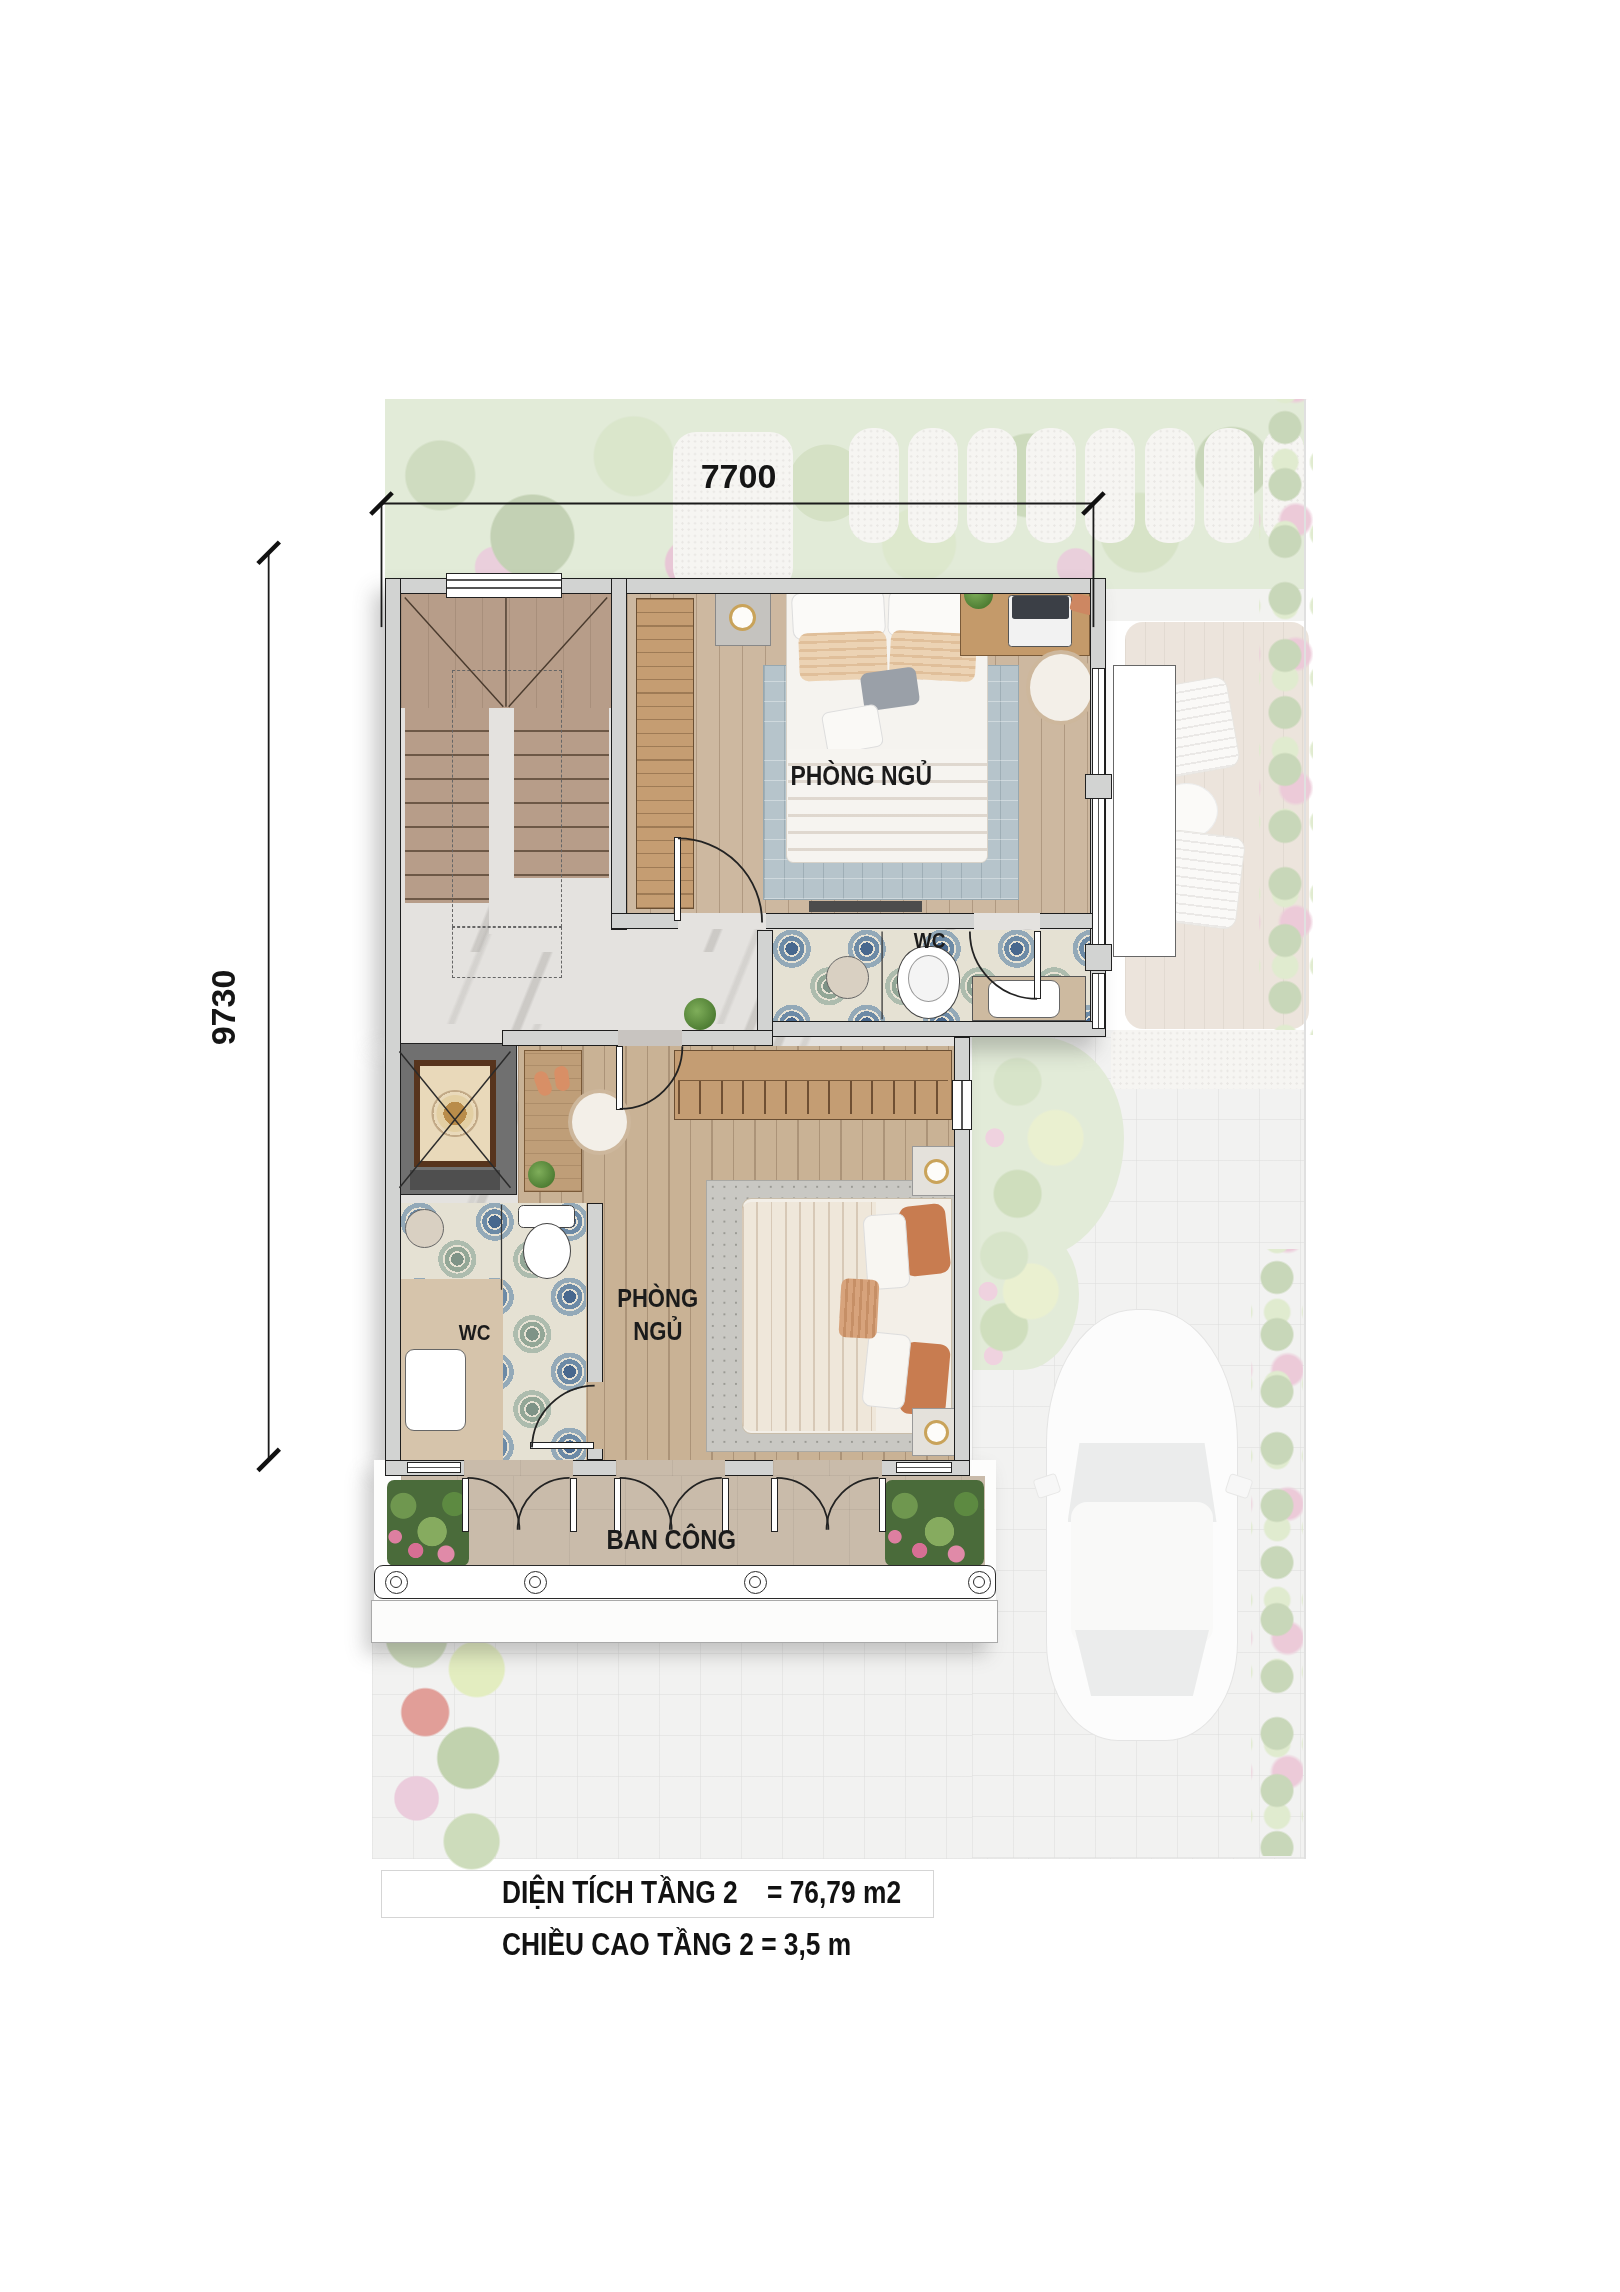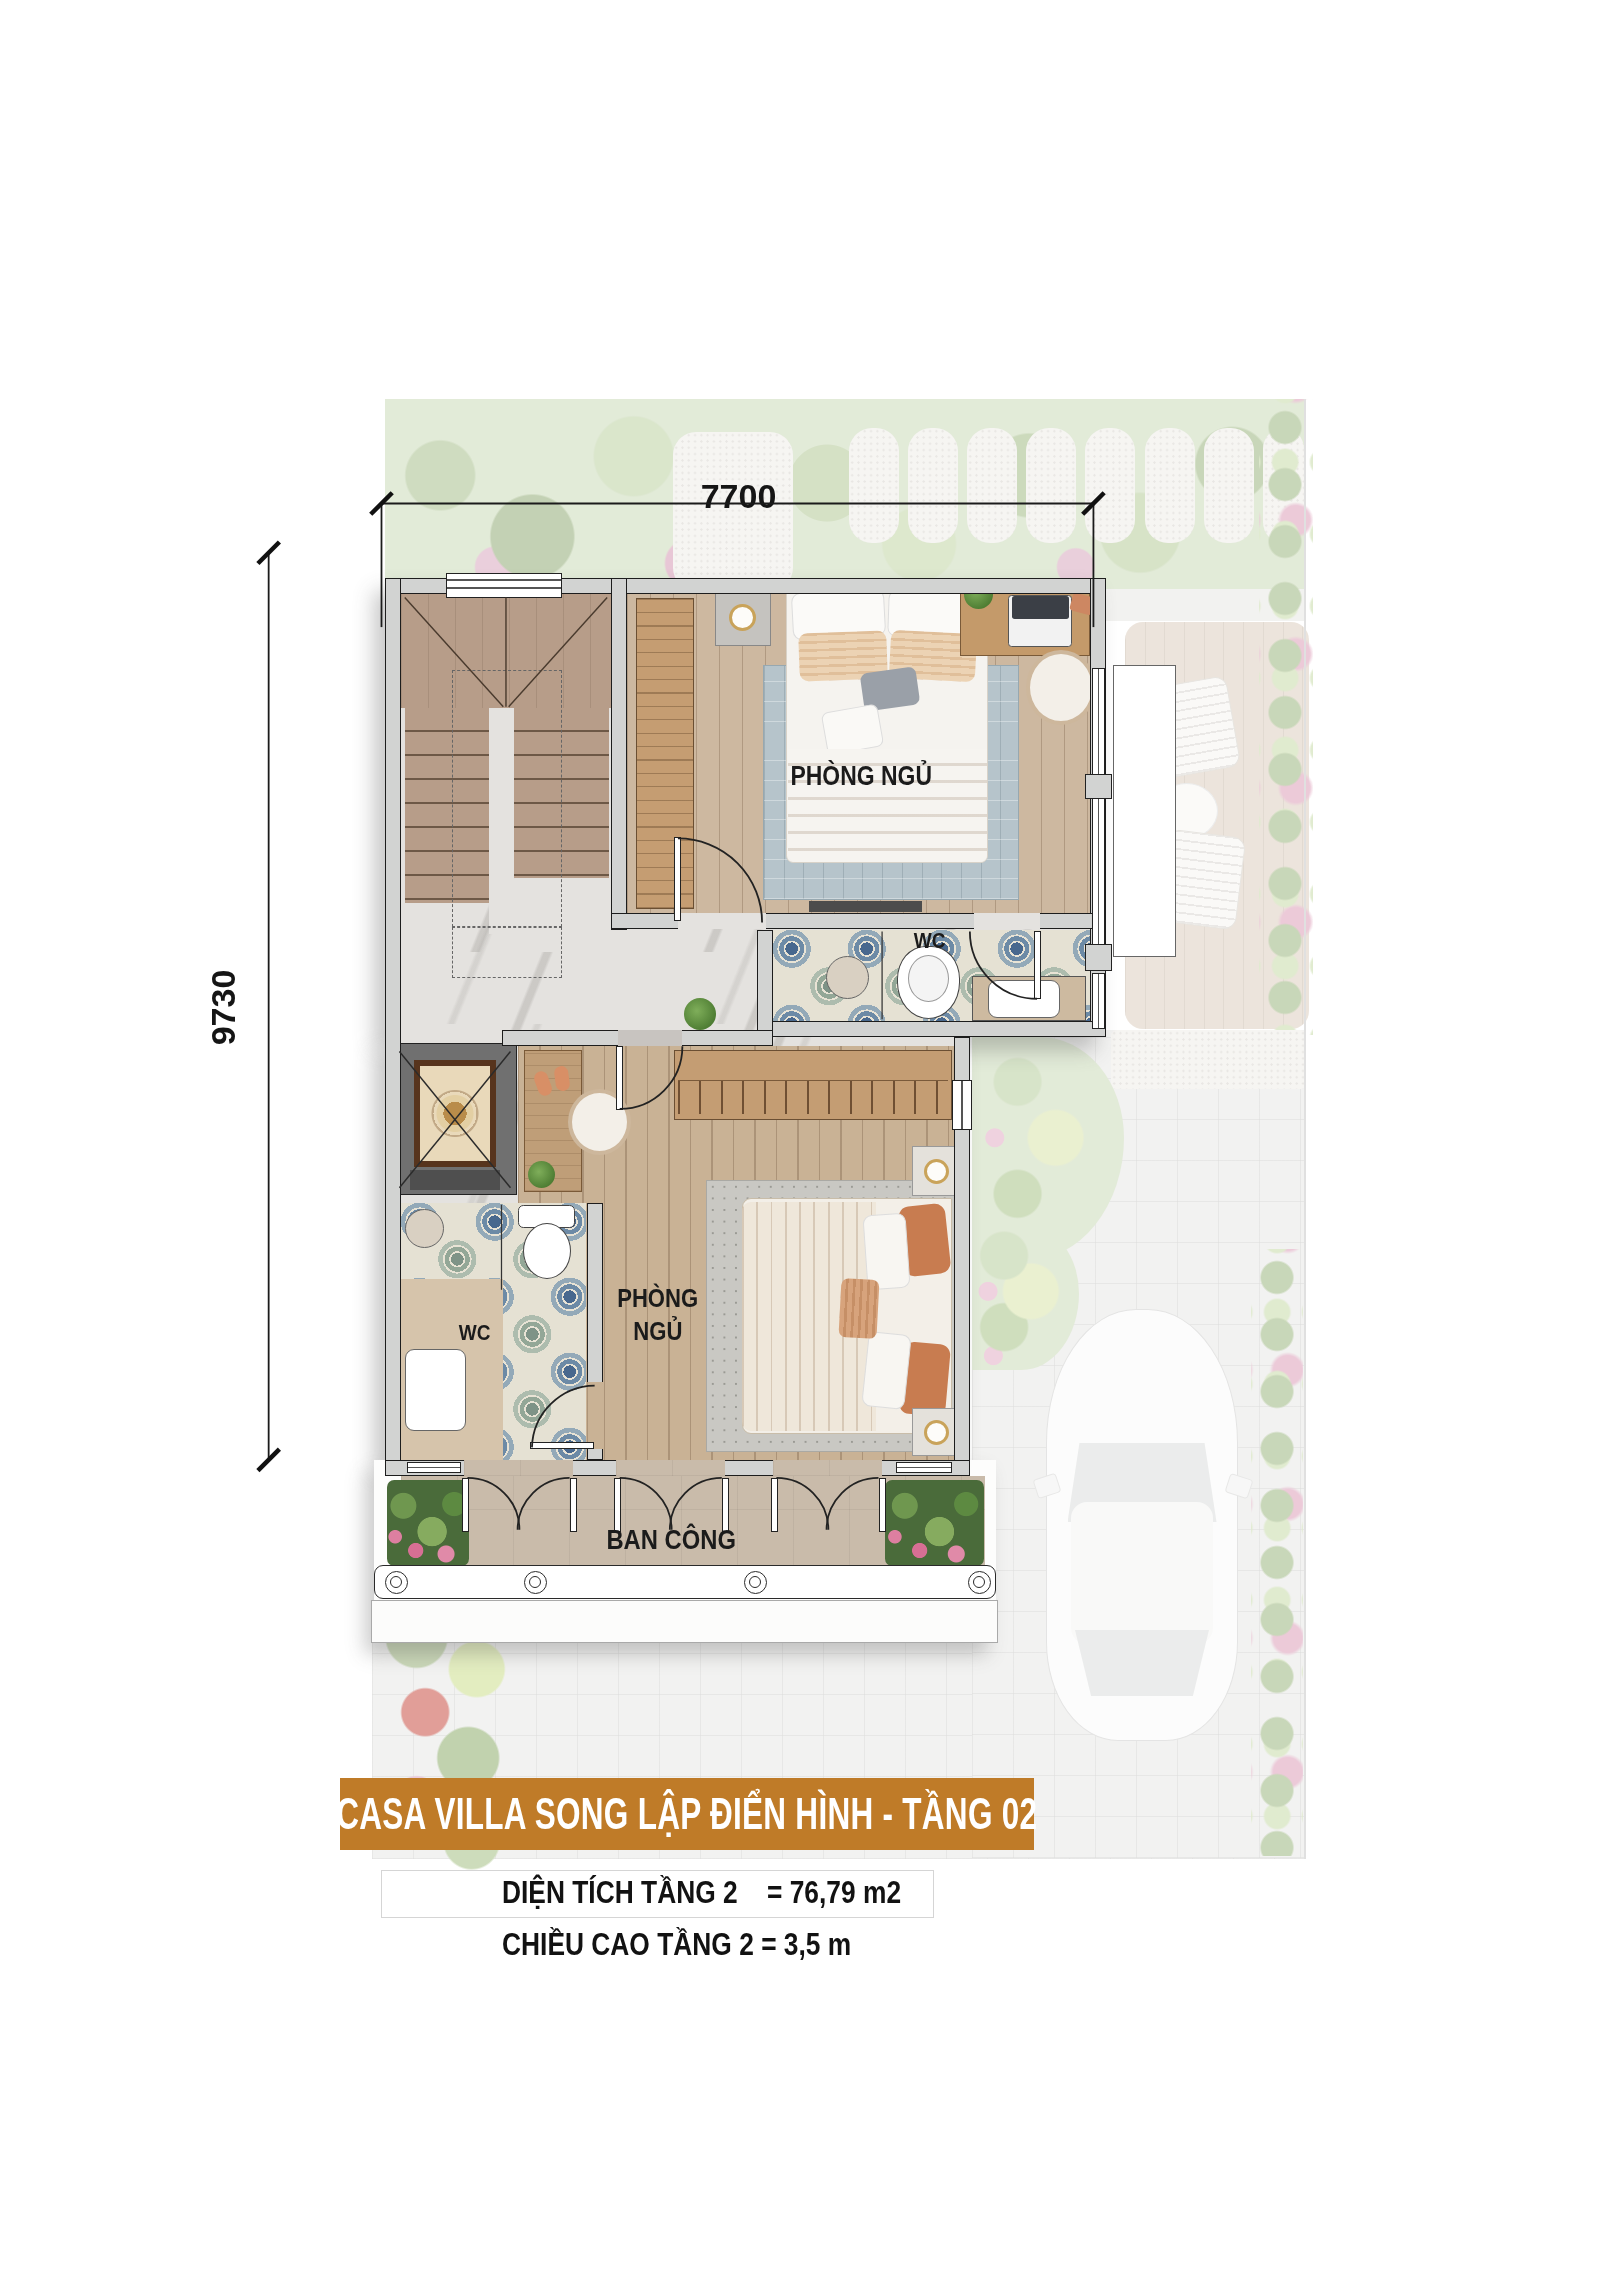--- a/index.html
+++ b/index.html
@@ -300,21 +300,21 @@
     <div><span class="cx">PHÒNG</span></div>
     <div><span class="cx">NGỦ</span></div>
   </div>
   <div class="label" style="left:448px;top:1320px;width:54px;font-size:22.4px;">
     <span class="cx">WC</span>
   </div>
   <div class="label" style="left:573px;top:1524px;width:197px;font-size:28px;">
     <span class="cx">BAN CÔNG</span>
   </div>
 
-  <div class="dimtext" style="left:676px;top:457px;width:125px;margin-top:20px;">
+  <div class="dimtext" style="left:676px;top:457px;width:125px;">
     <span>7700</span>
   </div>
   <div class="dimtext" style="left:170px;top:988px;width:107px;transform:rotate(-90deg);">
     <span>9730</span>
   </div>
 
   <svg class="abs" width="1620" height="2293" viewBox="0 0 1809 2560" style="left:0;top:0;pointer-events:none;">
     <g stroke="#1b1b1b" stroke-width="2" fill="none">
       <path d="M426 562 H1221"></path>
         <path d="M426 562 V700"></path>
@@ -347,21 +347,18 @@
       <path d="M806 1650 A58 58 0 0 0 748 1708"></path>
       <path d="M867 1650 A58 58 0 0 1 925 1708"></path>
       <path d="M981 1650 A58 58 0 0 0 923 1708"></path>
     </g>
     <g stroke="#333" stroke-width="1.4" fill="none">
       <path d="M985 1040 V1138"></path>
         <path d="M560 1345 V1440"></path>
     </g>
   </svg>
 
-  <div id="banner">
-    <span>CASA VILLA SONG LẬP ĐIỂN HÌNH - TẦNG 02</span>
-  </div>
   <div class="areaband"></div>
   <div class="areatext" style="left:502px;top:1875px;">DIỆN TÍCH TẦNG 2    = 76,79 m2</div>
   <div class="areatext" style="left:502px;top:1927px;">CHIỀU CAO TẦNG 2 = 3,5 m</div>
 
 </div>
 
 
 </body></html>

